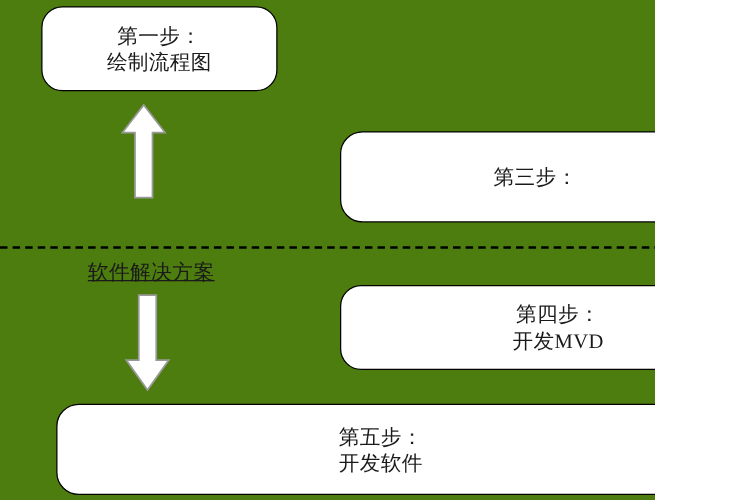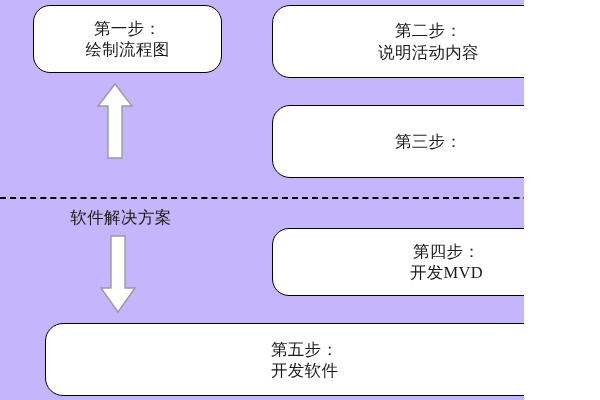--- a/index.html
+++ b/index.html
@@ -4,21 +4,21 @@
 <style>
   html, body {
     margin: 0;
     padding: 0;
     background: #ffffff;
   }
   #canvas {
     position: relative;
     width: 524px;
     height: 400px;
-    background: #c4b5fd;
+    background: #4d7c0f;
     overflow: hidden;
     font-family: "Liberation Serif", "DejaVu Serif", serif;
     color: #1a1a1a;
   }
   .node {
     position: absolute;
     box-sizing: border-box;
     border: 1.6px solid #000000;
     background: #ffffff;
     display: flex;
@@ -58,21 +58,21 @@
   }
 
   .label {
     position: absolute;
     font-size: 16.5px;
     letter-spacing: 0.4px;
     white-space: nowrap;
     text-align: center;
   }
   #label-process  { left: 66px; top: 164px; width: 110px; }
-  #label-software { left: 44px; top: 207px; width: 154px; }
+  #label-software { left: 44px; top: 207px; width: 154px; text-decoration: underline; }
 
   .arrow { position: absolute; }
   #arrow-up   { left: 95px;  top: 82px;  width: 40px; height: 78px; }
   #arrow-down { left: 98px;  top: 234px; width: 40px; height: 80px; }
   .arrow svg { display: block; width: 100%; height: 100%; }
   .arrow polygon {
     fill: #ffffff;
     stroke: #9a9a9a;
     stroke-width: 1.4;
     stroke-linejoin: miter;
@@ -81,24 +81,20 @@
 </head>
 <body>
 
 <div id="canvas">
 
   <div class="node" id="node-step1">
     <span class="ln">第一步：</span>
     <span class="ln">绘制流程图</span>
   </div>
 
-  <div class="node" id="node-step2">
-    <span class="ln">第二步：</span>
-    <span class="ln">说明活动内容</span>
-  </div>
 
   <div class="node" id="node-step3">
     <span class="ln">第三步：</span>
   </div>
 
   <div class="node" id="node-step4">
     <span class="ln">第四步：</span>
     <span class="ln">开发MVD</span>
   </div>
 

